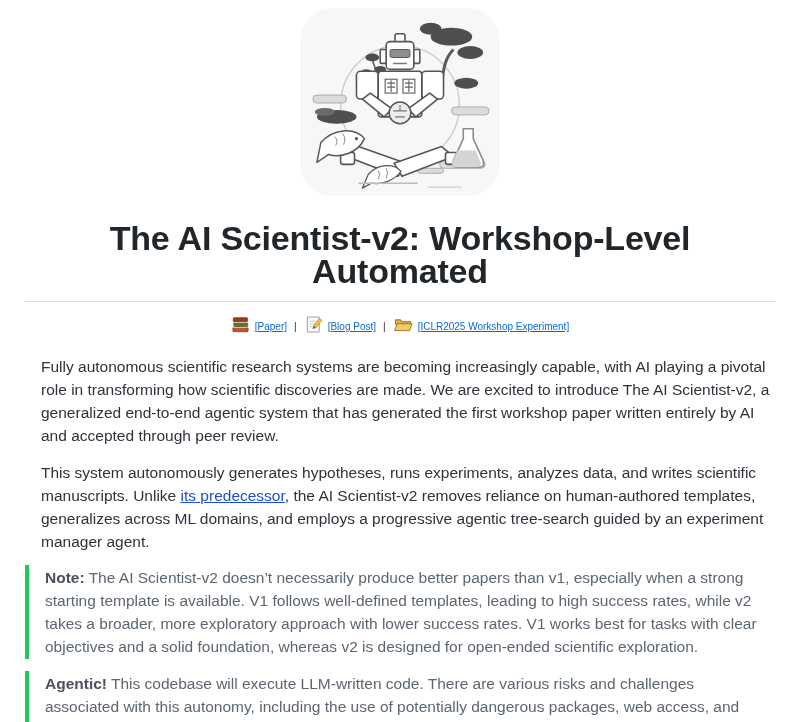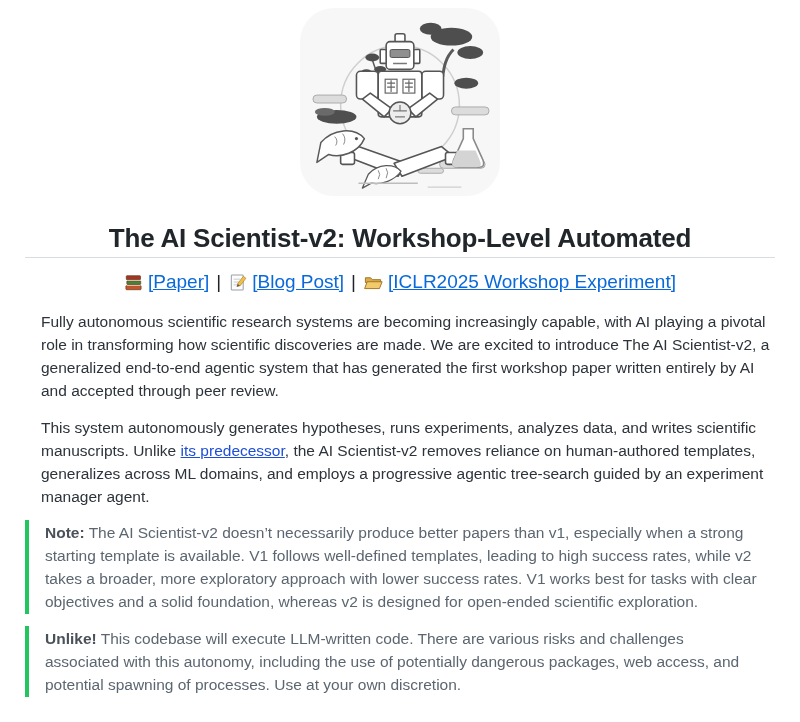--- a/index.html
+++ b/index.html
@@ -14,31 +14,31 @@
 
   
   .logo-wrap { text-align:center; padding-top:8px; line-height:0; }
   .logo-card {
     display:inline-block; width:200px; height:188px;
     background:#f7f7f8; border-radius:34px; overflow:hidden;
   }
 
   
   h1.title {
-    margin:26px 0 0 0; padding-bottom:2px;
+    margin:26px 0 0 0; padding-bottom:13px;
     border-bottom:1px solid #d8dde3;
     text-align:center;
-    font-size:26px; line-height:33px; font-weight:700;
+    font-size:34px; line-height:33px; font-weight:700;
     color:#21262b; letter-spacing:-0.2px;
   }
 
   
   .links-row {
     margin-top:13px; text-align:center;
-    font-size:19px; line-height:21px; color:#1f2328;
+    font-size:10px; line-height:21px; color:#1f2328;
     white-space:nowrap;
   }
   .links-row a { color:#0969da; text-decoration:underline; }
   .links-row .sep { margin:0 7px; color:#1f2328; }
   .inline-icon { display:inline-block; vertical-align:-4px; margin-right:5px; }
 
   
   p.para {
     font-size:15.5px; line-height:23px;
     margin:14px 0 0 16px; color:#2d333a;
@@ -165,15 +165,15 @@
       </svg>
     </span><a href="#">[ICLR2025 Workshop Experiment]</a>
   </div>
 
   <p class="para">Fully autonomous scientific research systems are becoming increasingly capable, with AI playing a pivotal role in transforming how scientific discoveries are made. We are excited to introduce The AI Scientist-v2, a generalized end-to-end agentic system that has generated the first workshop paper written entirely by AI and accepted through peer review.</p>
 
   <p class="para"><span>This system autonomously generates hypotheses, runs experiments, analyzes data, and writes scientific manuscripts. Unlike </span><a href="#">its predecessor</a><span>, the AI Scientist-v2 removes reliance on human-authored templates, generalizes across ML domains, and employs a progressive agentic tree-search guided by an experiment manager agent.</span></p>
 
   <blockquote class="bq"><strong>Note:</strong><span> The AI Scientist-v2 doesn’t necessarily produce better papers than v1, especially when a strong starting template is available. V1 follows well-defined templates, leading to high success rates, while v2 takes a broader, more exploratory approach with lower success rates. V1 works best for tasks with clear objectives and a solid foundation, whereas v2 is designed for open-ended scientific exploration.</span></blockquote>
 
-  <blockquote class="bq"><strong>Unlike!</strong><span> This codebase will execute LLM-written code. There are various risks and challenges associated with this autonomy, including the use of potentially dangerous packages, web access, and potential spawning of processes. Use at your own discretion.</span></blockquote>
+  <blockquote class="bq"><strong>Agentic!</strong><span> This codebase will execute LLM-written code. There are various risks and challenges associated with this autonomy, including the use of potentially dangerous packages, web access, and potential spawning of processes. Use at your own discretion.</span></blockquote>
 
 </div>
 
 </body></html>

